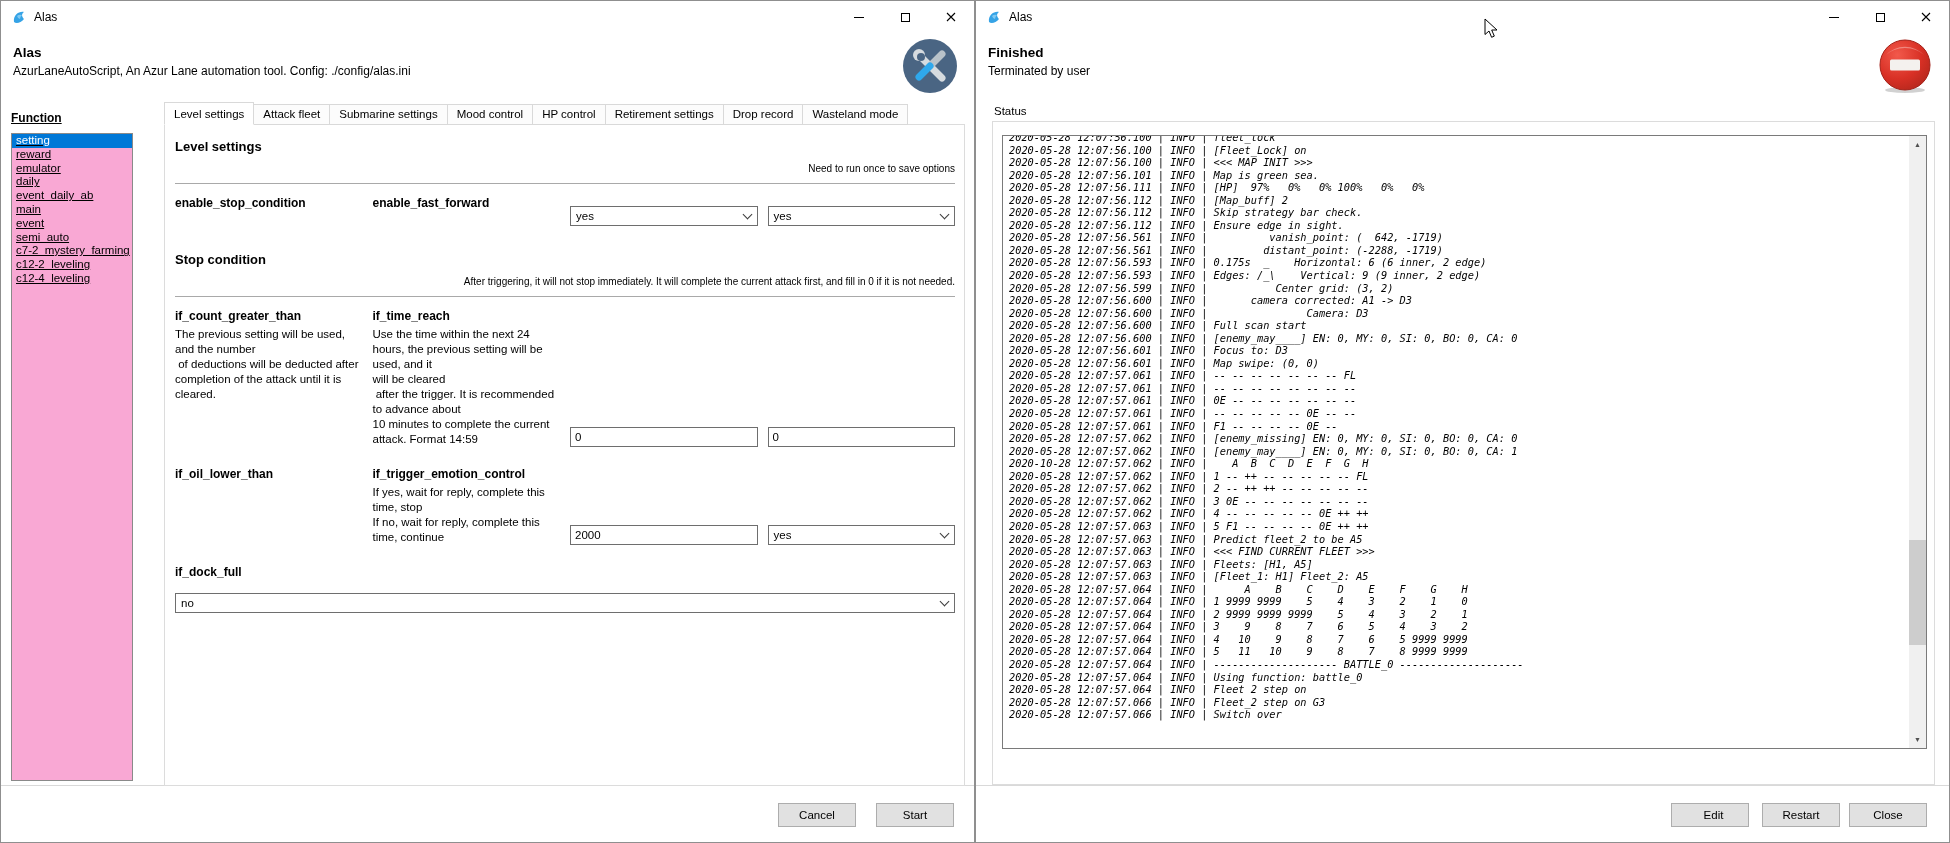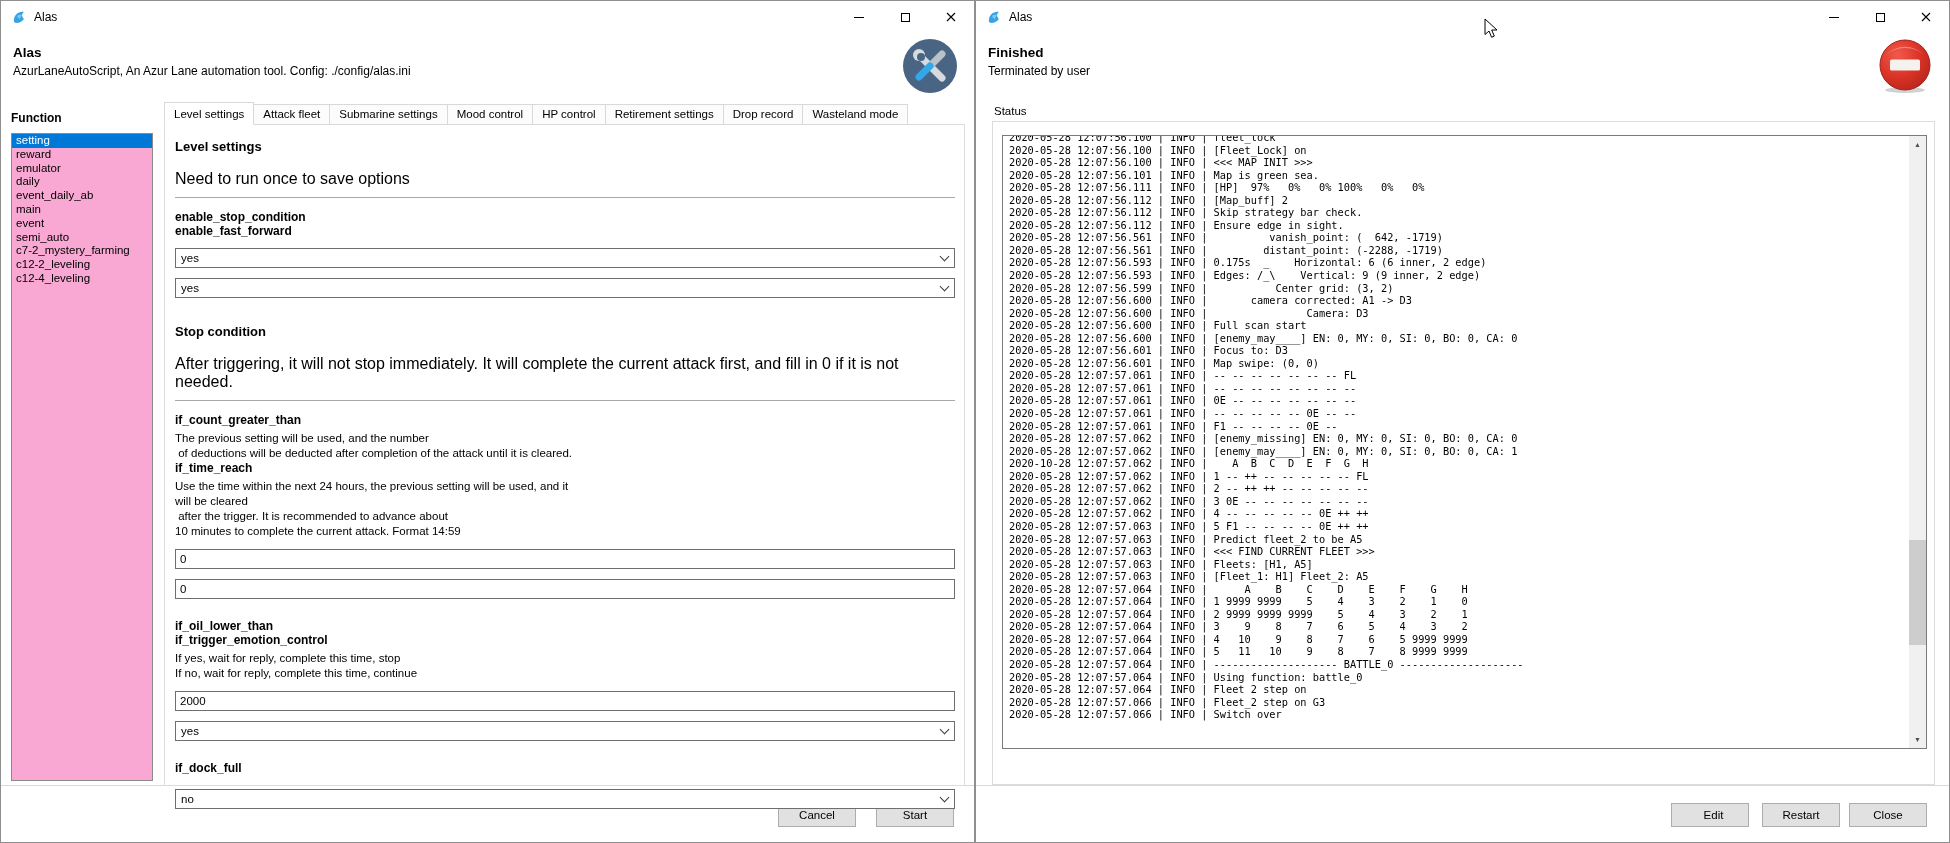--- a/index.html
+++ b/index.html
@@ -25,42 +25,42 @@
 
   
   .hdr { position:relative; padding:10px 12px 0 12px; height:72px; }
   .hdr h1 { margin:2px 0 0 0; font-size:13.5px; }
   .hdr p  { margin:4px 0 0 0; font-size:12px; }
   .hdr-icon { position:absolute; top:5px; width:56px; height:56px; }
   .window.left  .hdr-icon { right:16px; }
   .window.right .hdr-icon { right:16px; }
 
   
-  .sidebar { position:absolute; left:10px; top:110px; width:142px; }
+  .sidebar { position:absolute; left:10px; top:110px; width:122px;text-decoration:underline; }
   .sidebar .sb-label { font-weight:bold; font-size:12px; margin-bottom:8px; }
   .listbox { border:1px solid #8a8a8a; height:648px; background:#f9a8d4;
     font-size:11.5px; overflow:hidden; }
   .litem { height:13.8px; line-height:13.8px; padding-left:4px; white-space:nowrap; }
   .litem.selected { background:#0078d7; color:#fff; }
 
   
   .main { position:absolute; left:163px; top:103px; width:801px; }
   .tabs { display:flex; height:21px; font-size:11.5px; position:relative; z-index:2; }
   .tab { padding:3px 9px 0 9px; border:1px solid #d9d9d9; border-left:none;
     background:#fcfcfc; white-space:nowrap; }
   .tab:first-child { border-left:1px solid #d9d9d9; }
   .tab.active { background:#fff; border-bottom:1px solid #fff; margin-top:-2px;
     padding-top:5px; border-left:1px solid #d9d9d9; }
   .panel { position:relative; margin-top:-1px; border:1px solid #dcdcdc;
     background:#fff; height:662px; padding:14px 9px 0 10px; z-index:1; }
 
   .panel h2 { margin:0; font-size:13px; }
-  .pdesc { font-size:16px; margin-top:16px; }
+  .pdesc { font-size:10px; margin-top:9px;text-align:right; }
   .divider { border:none; border-top:1px solid #a9a9a9; margin:9px 0 0 0; }
-  .frow { display:grid; grid-template-columns:1fr; column-gap:10px; margin-top:12px; }
+  .frow { display:grid; grid-template-columns:1fr 1fr 1fr 1fr; column-gap:10px; margin-top:12px; }
   .frow.single { grid-template-columns:1fr; }
   .flabel { font-weight:bold; font-size:12px; }
   .fdesc  { font-size:11.5px; margin-top:4px; line-height:15px; white-space:pre-wrap; }
   .fctl   { margin-top:10px; align-self:end; }
   .tinput { width:100%; height:20px; border:1px solid #6e6e6e; font-size:11.5px;
     padding:0 4px; font-family:"Liberation Sans",sans-serif; background:#fff; }
   .select { height:20px; border:1px solid #6e6e6e; background:#fff; display:flex;
     align-items:center; padding:0 6px 0 5px; font-size:11.5px; position:relative; }
   .select .val { flex:1; }
   .chev { width:7px; height:7px; border-right:1px solid #3c3c3c;
@@ -71,21 +71,21 @@
     border-top:1px solid #d9d9d9; background:#fff; }
   .btn { position:absolute; bottom:15px; width:78px; height:24px;
     background:#e1e1e1; border:1px solid #adadad; font-size:11.5px;
     display:flex; align-items:center; justify-content:center; }
 
   
   .status-label { position:absolute; left:18px; top:104px; font-size:11.5px; }
   .groupbox { position:absolute; left:16px; right:14px; top:120px; bottom:57px;
     border:1px solid #dcdcdc; }
   .logbox { position:absolute; left:9px; top:13px; right:7px; height:614px;
-    border:1px solid #7a7a7a; background:#fff; overflow:hidden; }
+    border:1px solid #7a7a7a; background:#fff; overflow:hidden;font-style:italic; }
   .log { position:absolute; left:6px; top:-5px; right:18px; bottom:0; overflow:hidden; }
   .logline { font-family:"DejaVu Sans Mono","Liberation Mono",monospace;
     font-size:10.3px; line-height:12.55px; white-space:pre; }
 
   
   .scrollbar { position:absolute; right:0; top:0; bottom:0; width:17px; background:#f0f0f0; }
   .sb-arrow { position:absolute; left:0; width:17px; height:17px; display:flex;
     align-items:center; justify-content:center; font-size:7px; color:#505050; }
   .sb-arrow.up { top:0; } .sb-arrow.down { bottom:0; }
   .sb-thumb { position:absolute; left:0; width:17px; top:404px; height:105px; background:#cdcdcd; }

